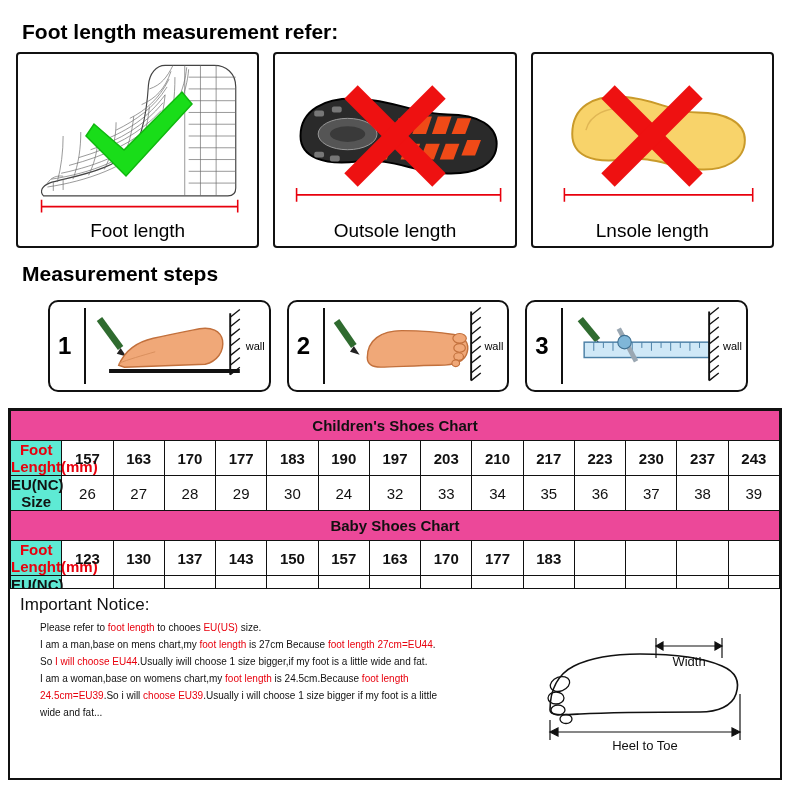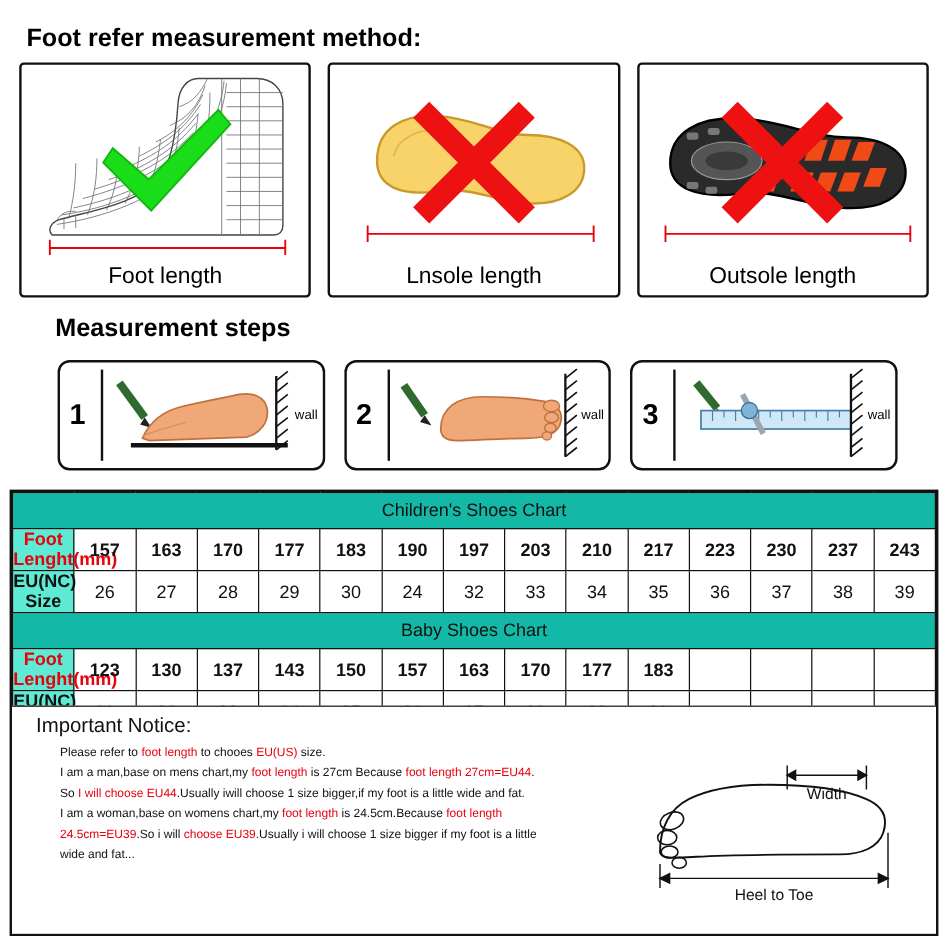--- a/index.html
+++ b/index.html
@@ -17,21 +17,21 @@
   }
 
   
   .sec-title {
     font-size: 21px;
     font-weight: bold;
     color: #000;
     letter-spacing: 0px;
   }
   #title-foot-length { position: absolute; left: 22px; top: 20px; }
-  #title-steps { position: absolute; left: 22px; top: 262px; margin-left: 24px; }
+  #title-steps { position: absolute; left: 22px; top: 262px; }
 
   
   .method-row {
     position: absolute;
     left: 16px; top: 52px;
     width: 758px; height: 196px;
     display: flex;
     gap: 14px;
   }
   .method-box {
@@ -121,22 +121,22 @@
   }
   table.sizes td, table.sizes th {
     border: 1px solid #111;
     height: 30px;
     text-align: center;
     font-size: 15px;
     color: #111;
     padding: 0;
   }
   .chart-head td {
-    background: #14b8a6;
-    font-weight: normal;
+    background: #ec4899;
+    font-weight: bold;
     font-size: 21px;
     height: 34px;
     color: #111;
   }
   .rowlabel {
     background: #5eead4;
     font-weight: bold;
     font-size: 15px;
     color: #111;
     text-align: center;
@@ -145,21 +145,21 @@
   .mm-val { color: #e8000d; font-weight: bold; }
   .eu-val { color: #111; }
   .empty-cell { background: #fff; }
 
   
   #notice {
     position: absolute;
     left: 0; right: 0; bottom: 0;
     height: 190px;
     border-top: 1px solid #111;
-    padding: 6px 10px 0 20px;
+    padding: 6px 10px 0 10px;
     background: #fff;
   }
   #notice h3 {
     margin: 0 0 4px 0;
     font-size: 17px;
     font-weight: normal;
     color: #111;
   }
   .notice-lines {
     font-size: 10px;
@@ -176,21 +176,21 @@
     right: 14px; bottom: 24px;
     width: 230px; height: 130px;
   }
   #notice-foot svg { width: 100%; height: 100%; display: block; }
 </style>
 </head>
 <body>
 
 <div id="page">
 
-  <div id="title-foot-length" class="sec-title">Foot refer measurement method:</div>
+  <div id="title-foot-length" class="sec-title">Foot length measurement refer:</div>
 
   <div class="method-row">
 
     <div class="method-box">
       <div class="method-art">
         <svg viewBox="0 0 244 160" preserveAspectRatio="xMidYMid meet">
           <g stroke="#6b6b6b" stroke-width="0.7" fill="none">
 
             <path d="M150 8 C141 8 134 16 133 28 C132 44 130 60 126 74 C121 92 108 104 88 112 C66 121 44 124 32 128 C24 131 22 137 26 141 L214 141 C219 141 222 138 222 133 L222 30 C222 16 212 8 200 8 Z" stroke="#444" stroke-width="1.2" fill="#fff"></path>
 
@@ -240,43 +240,20 @@
             <path d="M224 145 L224 158"></path>
           </g>
         </svg>
       </div>
       <div class="mark">
         <svg width="120" height="96" viewBox="0 0 120 96">
           <path d="M8 48 L16 36 L46 62 L104 4 L114 16 L48 88 Z" fill="#19dd19" stroke="#0fb70f" stroke-width="1.5"></path>
         </svg>
       </div>
       <div class="method-label">Foot length</div>
-    </div>
-
-    <div class="method-box">
-      <div class="method-art">
-        <svg viewBox="0 0 244 160" preserveAspectRatio="xMidYMid meet">
-          <path d="M40 78 C40 50 62 38 92 40 C124 42 142 56 168 56 C196 56 216 66 216 84 C216 104 196 116 168 114 C140 112 122 100 92 104 C60 108 40 100 40 78 Z" fill="#f8d36a" stroke="#c99a2a" stroke-width="2"></path>
-          <path d="M54 74 C58 58 76 50 96 52" fill="none" stroke="#e0b654" stroke-width="1.5"></path>
-          <g stroke="#e8000d" stroke-width="1.6" fill="none">
-            <path d="M32 140 L224 140"></path>
-            <path d="M32 133 L32 147"></path>
-            <path d="M224 133 L224 147"></path>
-          </g>
-        </svg>
-      </div>
-      <div class="mark">
-        <svg width="108" height="104" viewBox="0 0 108 104">
-          <g stroke="#ee1111" stroke-width="19" stroke-linecap="butt">
-            <line x1="10" y1="8" x2="98" y2="96"></line>
-            <line x1="98" y1="8" x2="10" y2="96"></line>
-          </g>
-        </svg>
-      </div>
-      <div class="method-label">Lnsole length</div>
     </div>
 
     <div class="method-box">
       <div class="method-art">
         <svg viewBox="0 0 244 160" preserveAspectRatio="xMidYMid meet">
           <path d="M26 80 C26 54 50 40 86 42 C122 44 146 58 176 58 C208 58 226 70 226 88 C226 108 206 120 172 118 C140 116 118 102 84 106 C50 110 26 102 26 80 Z" fill="#2a2a2a" stroke="#000" stroke-width="2"></path>
           <ellipse cx="74" cy="78" rx="30" ry="16" fill="#555" stroke="#999" stroke-width="1"></ellipse>
           <ellipse cx="74" cy="78" rx="18" ry="8" fill="#3a3a3a"></ellipse>
           <g fill="#f04a17">
             <path d="M126 62 l14 0 l-6 16 l-14 0 z"></path>
@@ -304,20 +281,43 @@
       </div>
       <div class="mark">
         <svg width="108" height="104" viewBox="0 0 108 104">
           <g stroke="#ee1111" stroke-width="19" stroke-linecap="butt">
             <line x1="10" y1="8" x2="98" y2="96"></line>
             <line x1="98" y1="8" x2="10" y2="96"></line>
           </g>
         </svg>
       </div>
       <div class="method-label">Outsole length</div>
+    </div>
+
+    <div class="method-box">
+      <div class="method-art">
+        <svg viewBox="0 0 244 160" preserveAspectRatio="xMidYMid meet">
+          <path d="M40 78 C40 50 62 38 92 40 C124 42 142 56 168 56 C196 56 216 66 216 84 C216 104 196 116 168 114 C140 112 122 100 92 104 C60 108 40 100 40 78 Z" fill="#f8d36a" stroke="#c99a2a" stroke-width="2"></path>
+          <path d="M54 74 C58 58 76 50 96 52" fill="none" stroke="#e0b654" stroke-width="1.5"></path>
+          <g stroke="#e8000d" stroke-width="1.6" fill="none">
+            <path d="M32 140 L224 140"></path>
+            <path d="M32 133 L32 147"></path>
+            <path d="M224 133 L224 147"></path>
+          </g>
+        </svg>
+      </div>
+      <div class="mark">
+        <svg width="108" height="104" viewBox="0 0 108 104">
+          <g stroke="#ee1111" stroke-width="19" stroke-linecap="butt">
+            <line x1="10" y1="8" x2="98" y2="96"></line>
+            <line x1="98" y1="8" x2="10" y2="96"></line>
+          </g>
+        </svg>
+      </div>
+      <div class="method-label">Lnsole length</div>
     </div>
   </div>
 
   <div id="title-steps" class="sec-title">Measurement steps</div>
 
   <div class="steps-row">
 
     <div class="step-box">
       <div class="step-num">1</div>
       <div class="step-num-sep"></div>

